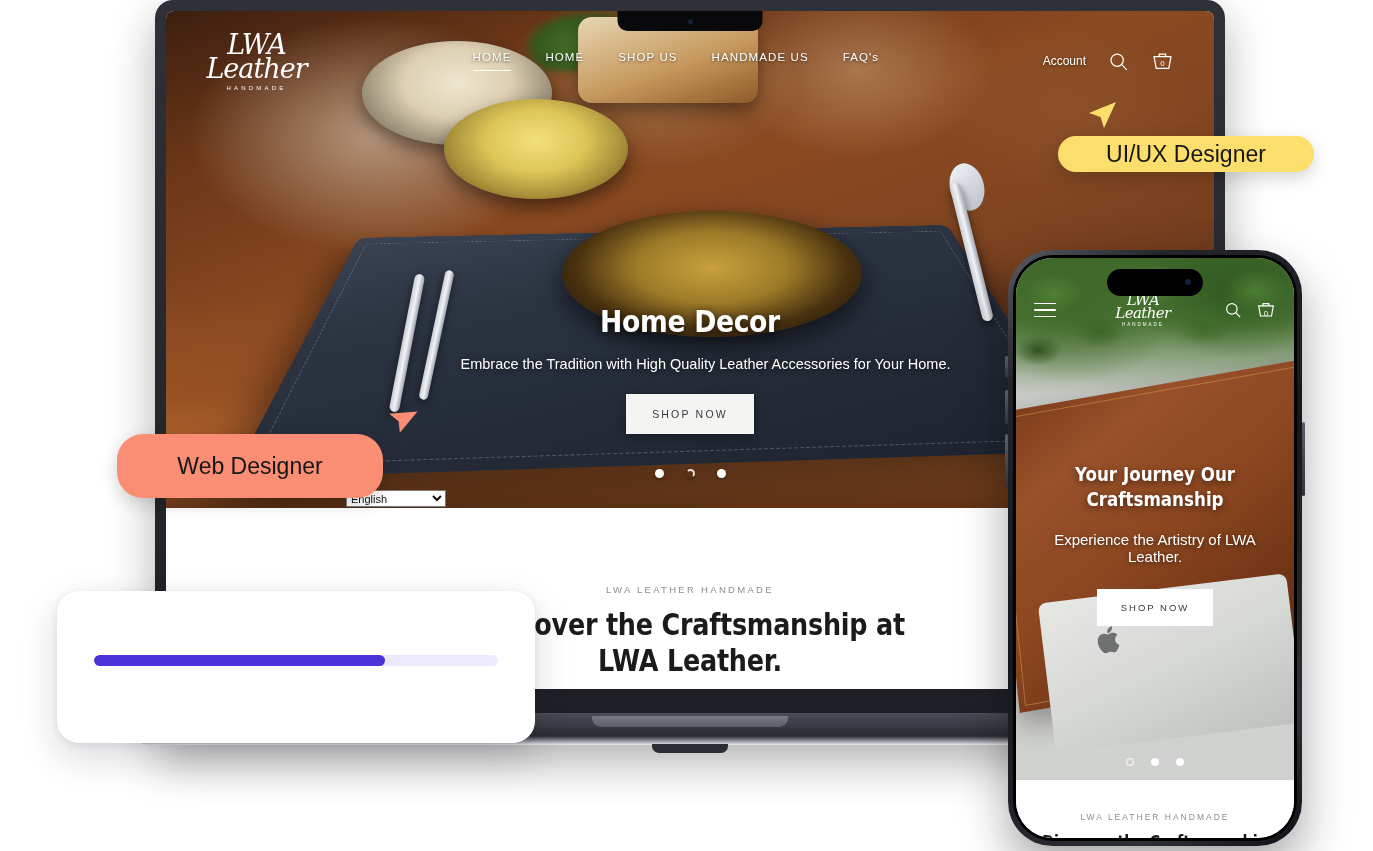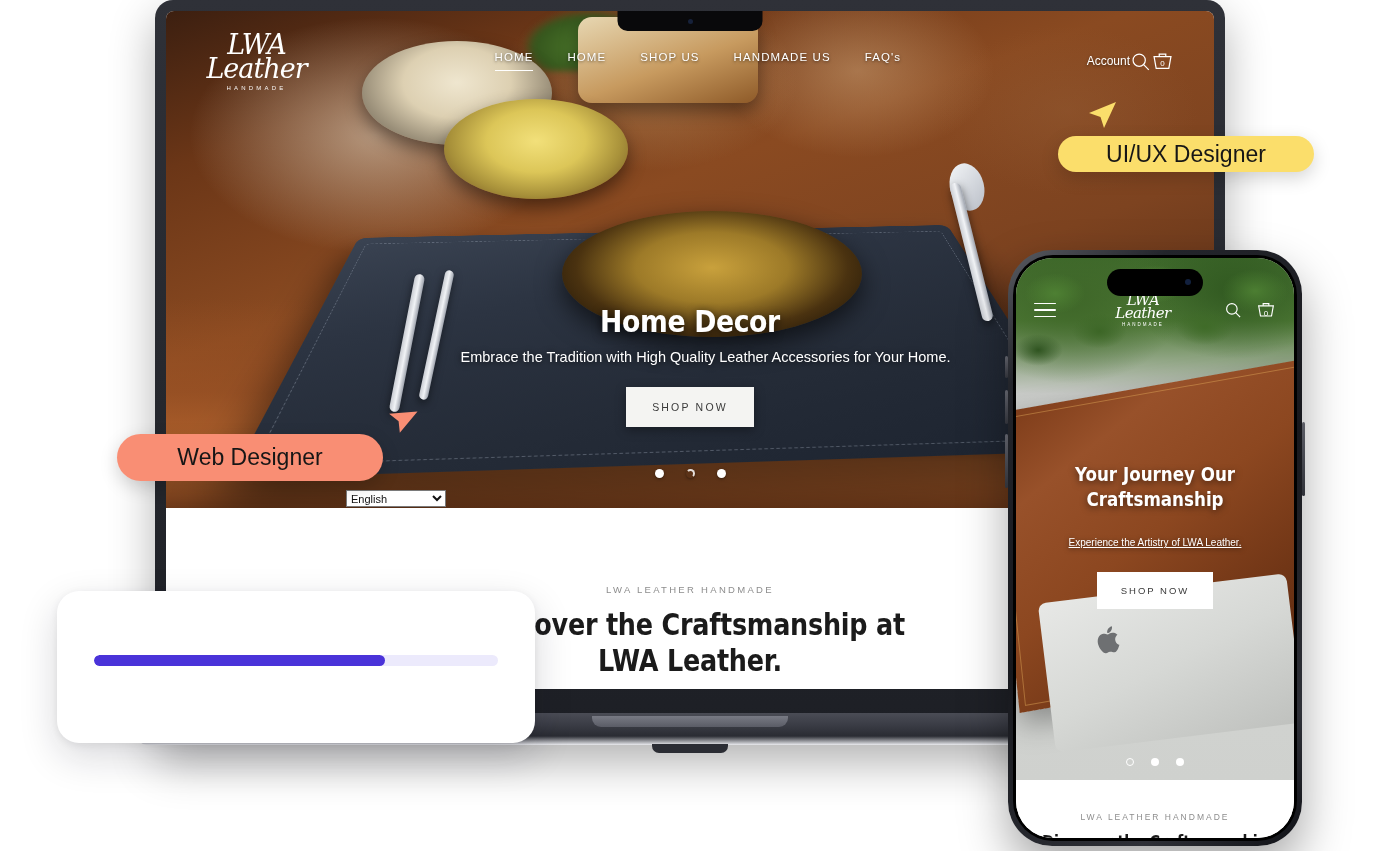--- a/index.html
+++ b/index.html
@@ -123,38 +123,38 @@
   .logo { width: 105px; color:#fff; text-align:center; line-height:1; margin-left:8px; }
   .logo .l1 { font-family:"DejaVu Serif", serif; font-style:italic; font-size:27px; letter-spacing:-1px; }
   .logo .l2 { font-family:"DejaVu Serif", serif; font-style:italic; font-size:27px; margin-top:-3px; letter-spacing:-1px;}
   .logo .l3 { font-size:6px; letter-spacing:3.2px; margin-top:3px; opacity:.95; }
   .navlinks { flex:1; display:flex; justify-content:center; gap:34px; }
   .navlink {
     color:#fff; font-size:11.5px; letter-spacing:1.1px; text-shadow:0 1px 3px rgba(0,0,0,.55);
     padding-bottom:7px; cursor:pointer;
   }
   .navlink.active { border-bottom:1.5px solid #fff; }
-  .navright { display:flex; align-items:center; margin-right:10px; }
+  .navright { display:flex; align-items:center; gap:22px; margin-right:10px; }
   .acct { color:#fff; font-size:12px; text-shadow:0 1px 3px rgba(0,0,0,.55); cursor:pointer; }
   .ico { color:#fff; cursor:pointer; display:flex; align-items:center; }
   .cartwrap{ position:relative; }
   .cartnum{
     position:absolute; left:0; right:0; top:9px; text-align:center;
     font-size:8px; color:#fff;
   }
 
   
   .hero-copy { position:absolute; left:0; right:0; top:292px; text-align:center; z-index:20; }
   .hero-title {
     font-family:"DejaVu Sans", sans-serif; font-weight:bold;
     font-size:31px; color:#fff; letter-spacing:-.4px;
     text-shadow:0 2px 10px rgba(0,0,0,.7); transform: scaleX(.86);
   }
   .hero-sub {
-    margin-top:10px; font-size:14.5px; color:#fff; text-shadow:0 1px 6px rgba(0,0,0,.75);padding-left:31px;
+    margin-top:17px; font-size:14.5px; color:#fff; text-shadow:0 1px 6px rgba(0,0,0,.75);padding-left:31px;
   }
   .shopnow {
     display:inline-block; margin-top:22px; background:#f4f4f2; color:#3a3a3a;
     font-size:10.5px; letter-spacing:2.2px; padding:14px 26px; cursor:pointer;
     box-shadow:0 3px 10px rgba(0,0,0,.35);
   }
   .dots { position:absolute; left:0; right:0; top:458px; display:flex; justify-content:center; gap:22px; z-index:20;}
   .dot { width:9px; height:9px; border-radius:50%; background:#fff; cursor:pointer; box-shadow:0 1px 3px rgba(0,0,0,.4);}
   .dot.half { background: transparent; border:2px solid rgba(255,255,255,.85); border-left-color: transparent; border-bottom-color: transparent; }
 
@@ -235,21 +235,21 @@
   }
   .m-apple{
     position:absolute; left:78px; top:365px; width:30px; height:34px; color:#6e7072;
     transform: rotate(-7deg);
   }
   .m-copy{ position:absolute; left:0; right:0; top:204px; text-align:center; z-index:20; padding:0 16px;}
   .m-title{
     font-family:"DejaVu Sans", sans-serif; font-weight:bold; font-size:19px; color:#fff;
     line-height:1.3; transform:scaleX(.88); text-shadow:0 2px 8px rgba(0,0,0,.55);
   }
-  .m-sub{ margin-top:26px; font-size:10px; color:#fff; text-shadow:0 1px 5px rgba(0,0,0,.6);text-decoration:underline; }
+  .m-sub{ margin-top:20px; font-size:15px; color:#fff; text-shadow:0 1px 5px rgba(0,0,0,.6); }
   .m-shop{
     display:inline-block; margin-top:24px; background:#fff; color:#3a3a3a;
     font-size:9.5px; letter-spacing:2px; padding:13px 24px; cursor:pointer;
   }
   .m-dots{ position:absolute; left:0; right:0; top:500px; display:flex; justify-content:center; gap:17px; z-index:22;}
   .m-dot{ width:8px;height:8px;border-radius:50%; background:#fff; cursor:pointer;}
   .m-dot.hollow{ background:transparent; border:1.6px solid #fff; }
   .m-topnav{
     position:absolute; left:0; right:0; top:30px; height:44px; z-index:30;
     display:flex; align-items:center; justify-content:space-between; padding:0 18px;
@@ -270,21 +270,21 @@
     color:#1b1b1b; transform:scaleX(.85); line-height:1.2;
   }
 
   
   .badge{
     position:absolute; border-radius:26px; display:flex; align-items:center; justify-content:center;
     font-size:23px; color:#161616; z-index:60; box-shadow:0 6px 18px rgba(0,0,0,.17);
     white-space:nowrap;
   }
   .badge-ux{ left:1058px; top:136px; width:256px; height:36px; background:#fbde6b; }
-  .badge-web{ left:117px; top:434px; width:266px; height:47px; background:#f98e74; }
+  .badge-web{ left:117px; top:434px; width:266px; height:64px; background:#f98e74; }
   .cursor{ position:absolute; z-index:61; }
   .cursor-ux{ left:1085px; top:98px; }
   .cursor-web{ left:385px; top:403px; }
 
   
   .card{
     position:absolute; left:57px; top:591px; width:478px; height:152px;
     background:#fff; border-radius:22px; z-index:62;
     box-shadow:0 14px 38px rgba(20,20,40,.16), 0 2px 8px rgba(0,0,0,.07);
     padding:36px 37px;

